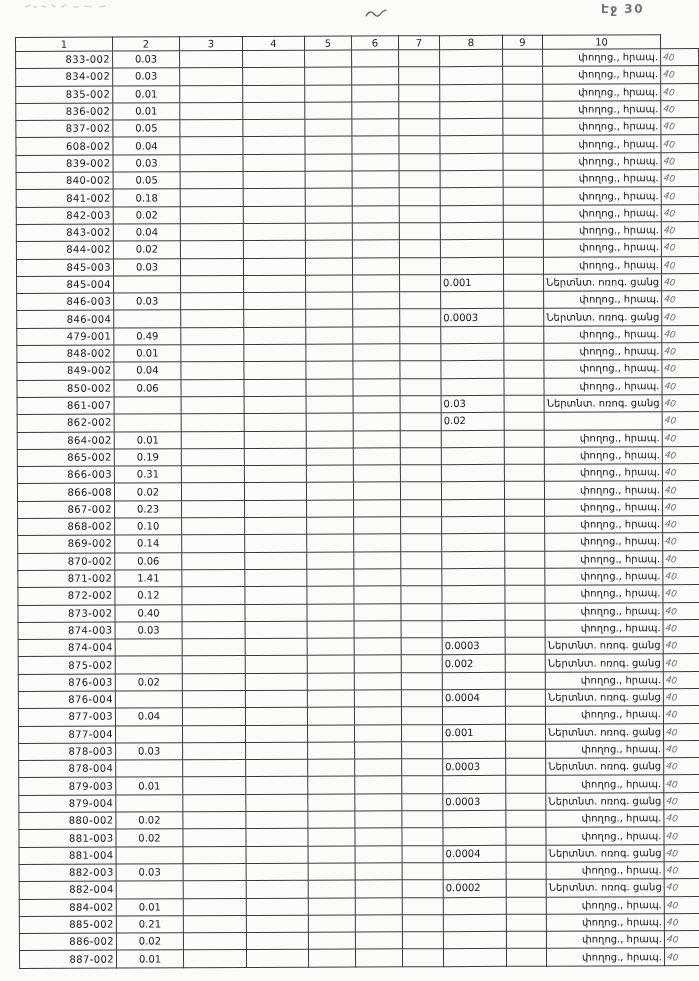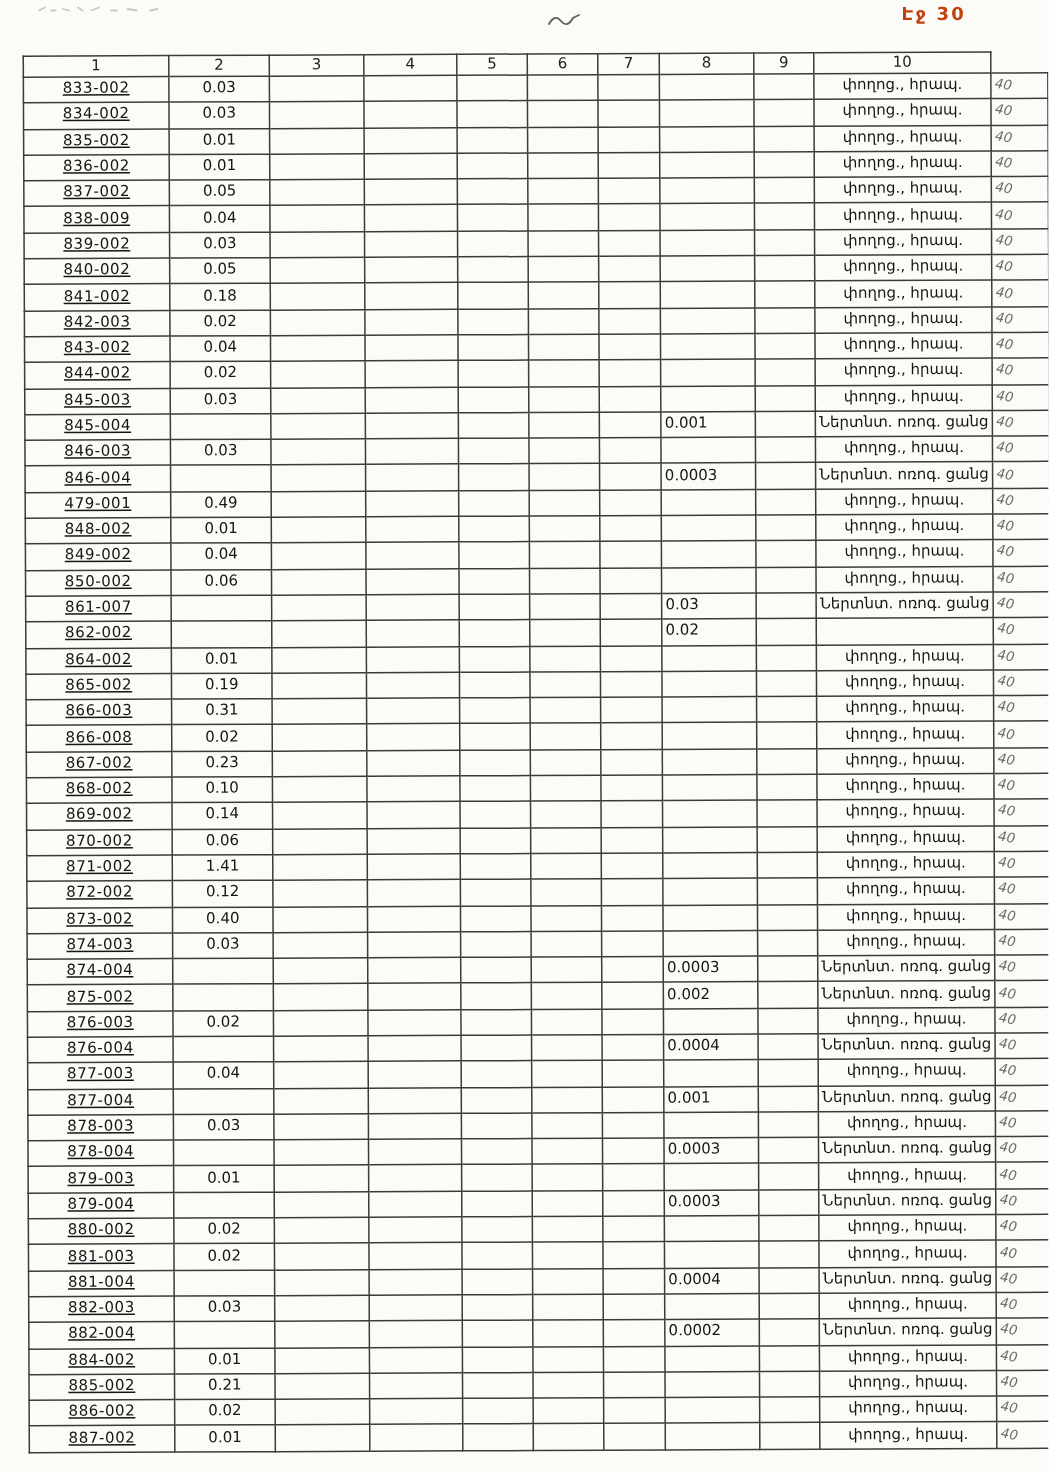--- a/index.html
+++ b/index.html
@@ -10,21 +10,21 @@
     font-family:"DejaVu Sans", sans-serif;
     overflow:hidden;
     color:#1d1d1d;
   }
   .page-label{
     position:absolute;
     left:601px;top:2px;
     font-size:12px;
     font-weight:bold;
     letter-spacing:1.5px;
-    color:#c2410c;
+    color:#737373;
   }
   .scribble-topleft{position:absolute;left:24px;top:1px;opacity:.45;}
   .squiggle-mid{position:absolute;left:364px;top:7px;opacity:.75;}
   table.doc{
     position:absolute;left:15px;top:37px;
     width:683px;
     border-collapse:collapse;
     table-layout:fixed;
     transform:rotate(-0.25deg);
     transform-origin:left top;
@@ -41,24 +41,24 @@
   table.doc td{
     border:1px solid #3b3b3b;
     height:16.3px;
     padding:0 2px;
     font-size:10px;
     line-height:16px;
     color:#161616;
     overflow:hidden;
     white-space:nowrap;
   }
-  td.c1{text-align:center;padding-left:6px;letter-spacing:.4px;text-decoration:underline;}
+  td.c1{text-align:right;padding-left:6px;letter-spacing:.4px;}
   td.c2{text-align:center;}
   td.c8{text-align:left;font-size:9.5px;}
-  td.c10{text-align:center;font-size:9px;padding-left:3px;color:#222;margin-left:44px;}
+  td.c10{text-align:right;font-size:9px;padding-left:3px;color:#222;margin-left:44px;}
   td.mark-cell{border:none;background:transparent;padding-left:7px;}
   td.mark-cell span{
     display:inline-block;
     color:#6e6e6e;
     font-size:9px;
     font-style:italic;
     transform:rotate(9deg);
   }
 </style>
 </head>
@@ -165,21 +165,21 @@
           <td class="c4"></td>
           <td class="c5"></td>
           <td class="c6"></td>
           <td class="c7"></td>
           <td class="c8"></td>
           <td class="c9"></td>
           <td class="c10">փողոց., հրապ.</td>
           <td class="mark-cell"><span>40</span></td>
         </tr>
         <tr>
-          <td class="c1">838-009</td>
+          <td class="c1">608-002</td>
           <td class="c2">0.04</td>
           <td class="c3"></td>
           <td class="c4"></td>
           <td class="c5"></td>
           <td class="c6"></td>
           <td class="c7"></td>
           <td class="c8"></td>
           <td class="c9"></td>
           <td class="c10">փողոց., հրապ.</td>
           <td class="mark-cell"><span>40</span></td>

